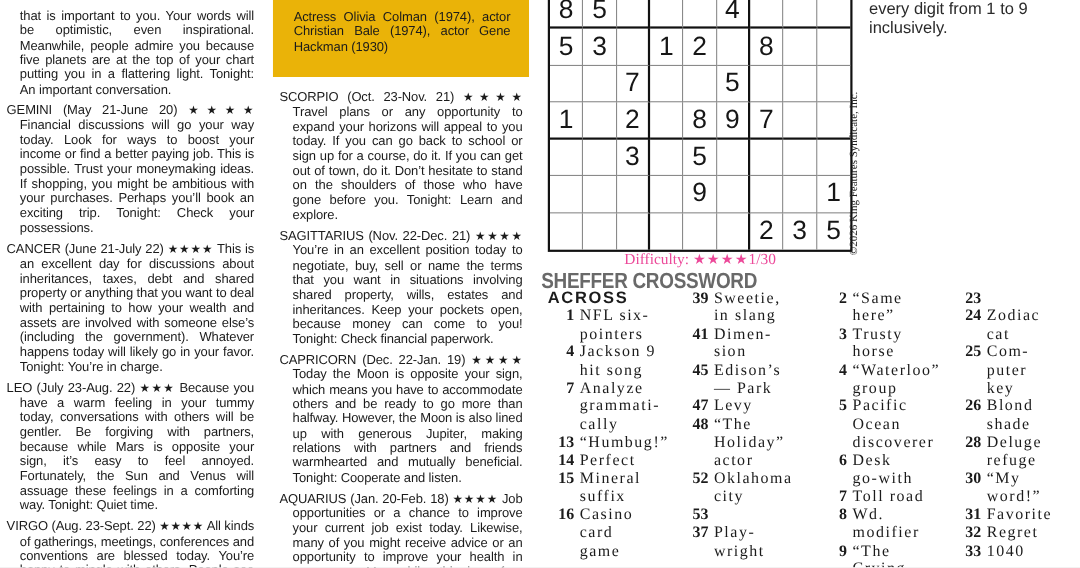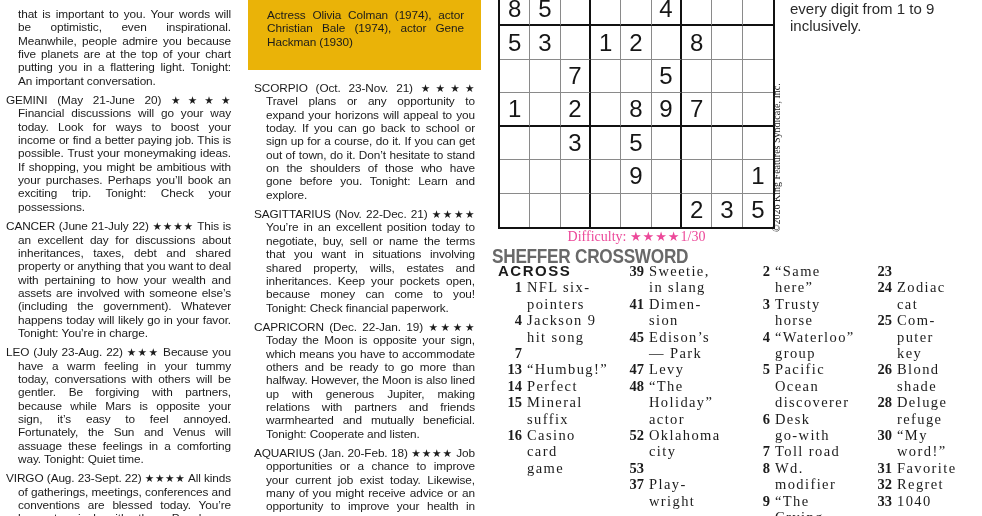--- a/index.html
+++ b/index.html
@@ -170,20 +170,23 @@
           <span class="txt">NFL six-
 pointers</span>
         </div>
         <div class="clue">
           <span class="num">4</span>
           <span class="txt">Jackson 9
 hit song</span>
         </div>
         <div class="clue">
           <span class="num">7</span>
+          <span class="txt">Analyze
+grammati-
+cally</span>
         </div>
         <div class="clue">
           <span class="num">13</span>
           <span class="txt">“Humbug!”</span>
         </div>
         <div class="clue">
           <span class="num">14</span>
           <span class="txt">Perfect</span>
         </div>
         <div class="clue">

